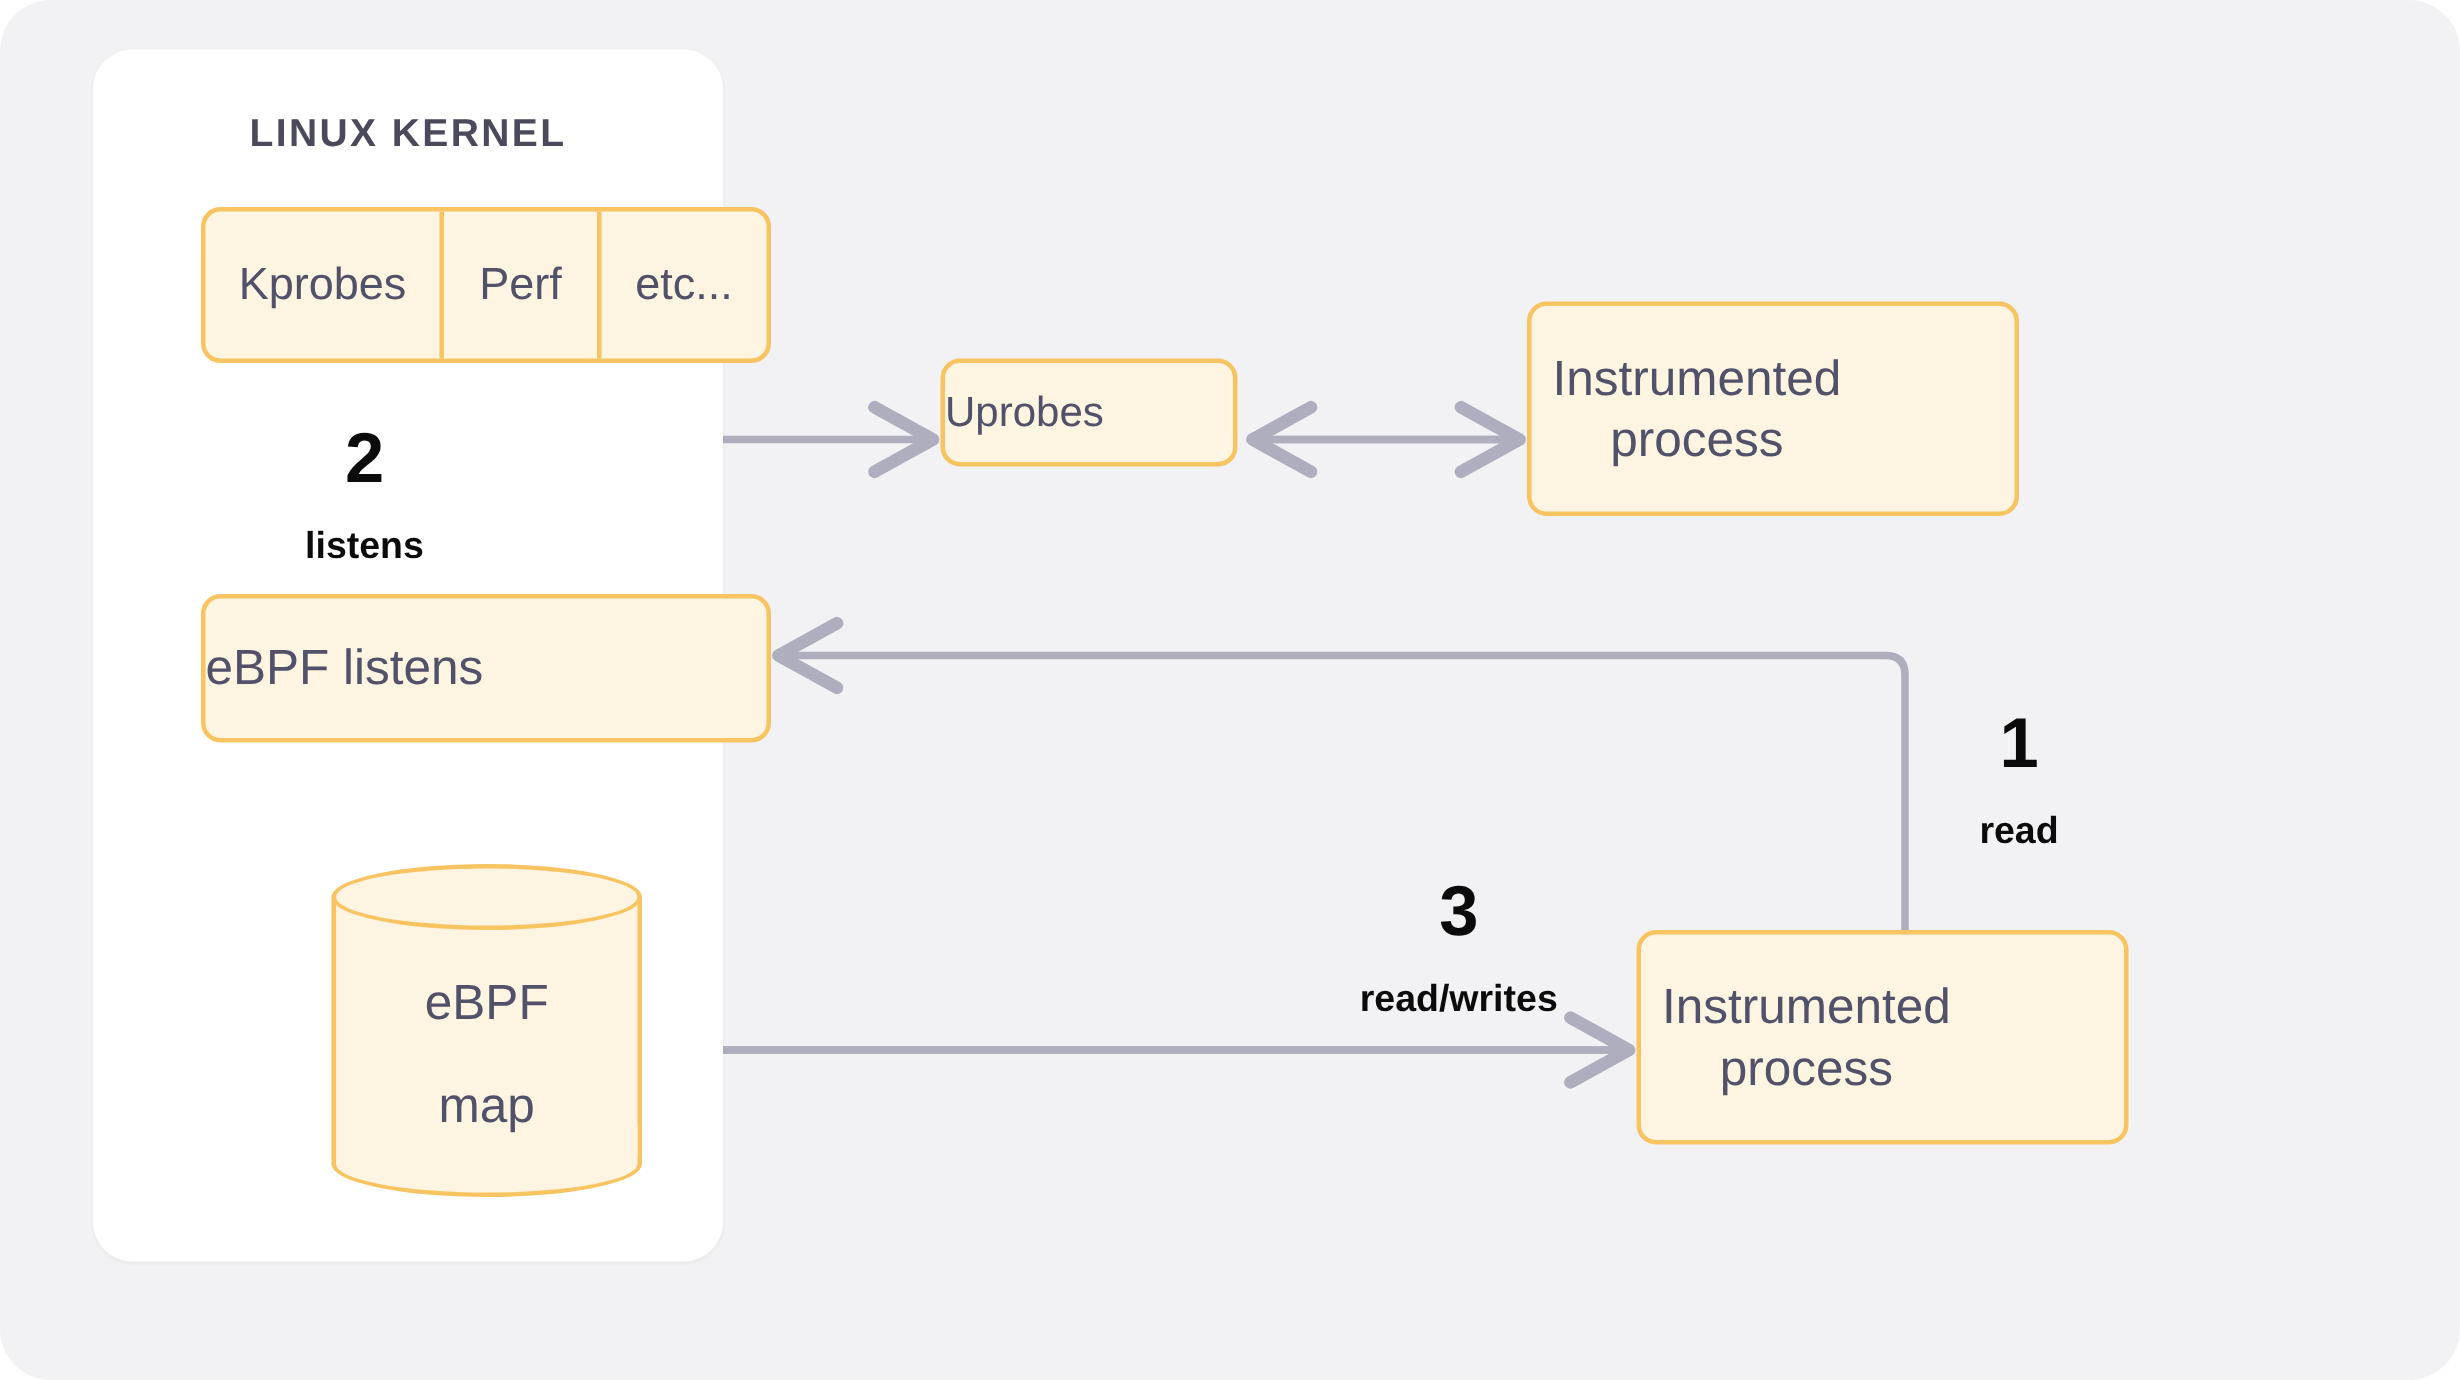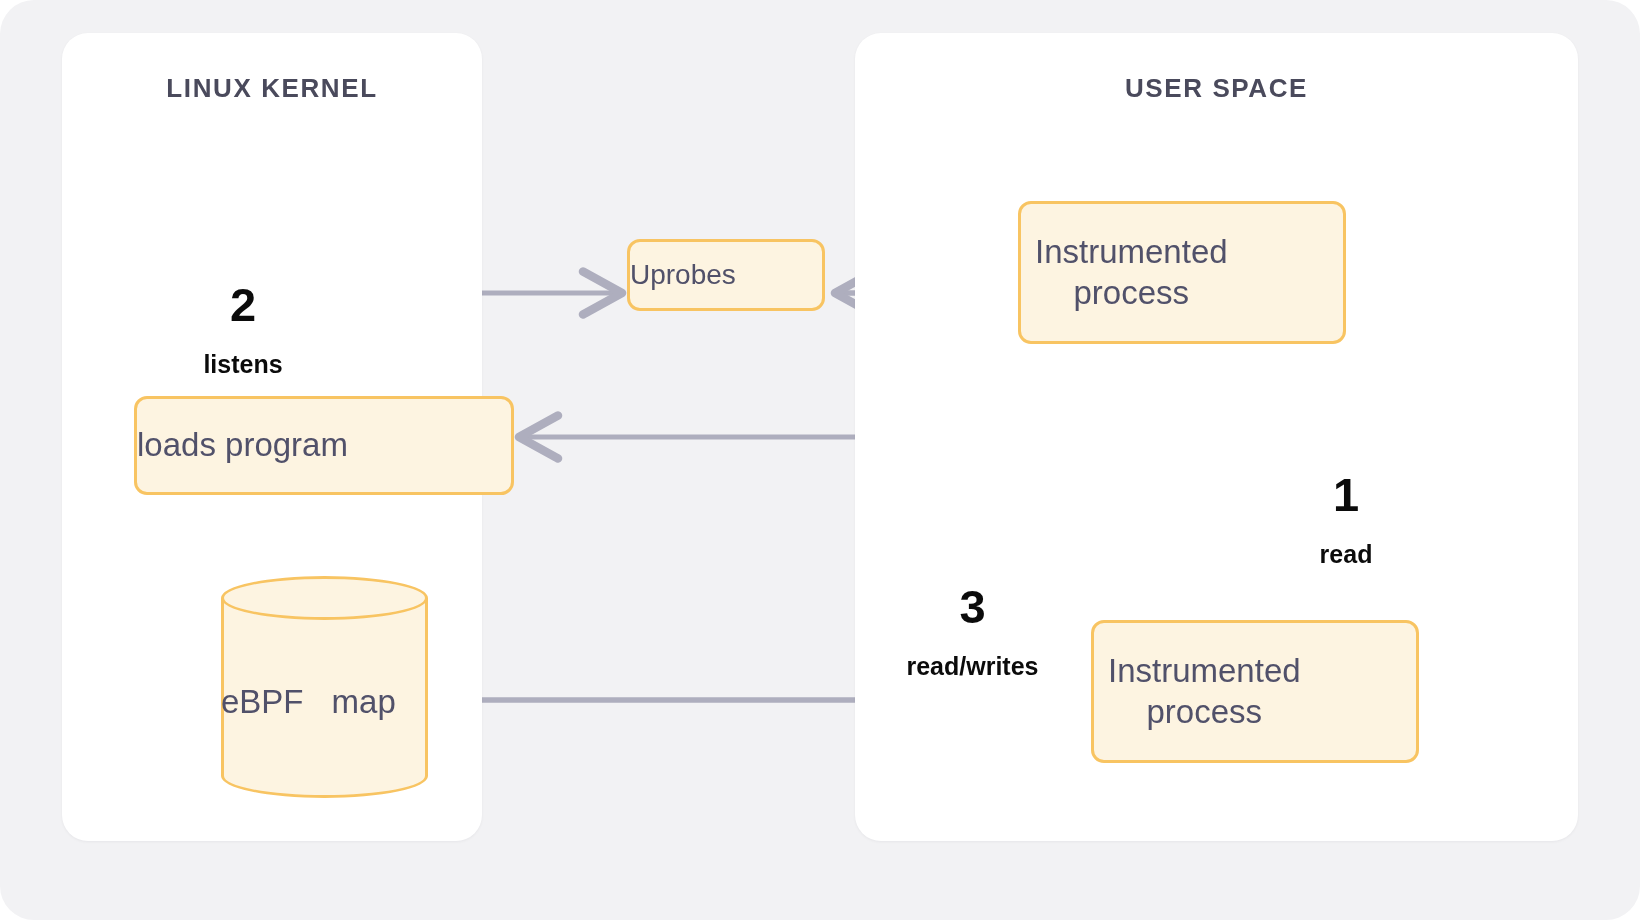--- a/index.html
+++ b/index.html
@@ -125,22 +125,22 @@
     position: absolute;
     left: 0; top: 0; width: 100%; height: 44px;
     background: #fdf4e1;
     border: 3px solid #f8c462;
     border-radius: 50%;
     box-sizing: border-box;
   }
   #node-ebpf-map .cyl-label {
     position: absolute;
     left: 0; top: 56px; width: 100%; height: 140px;
-    display: flex; 
-    align-items: center; 
+    display: flex; flex-direction: column;
+    align-items: center; justify-content: center;
     font-size: 33px;
     color: #51516a;
     line-height: 1.25;
     z-index: 3;
     gap: 28px;
   }
 
   
   .step {
     position: absolute;
@@ -192,26 +192,28 @@
 
       <path d="M325,501 L325,574" marker-end="url(#ah)"></path>
       <path d="M325,574 L325,501" marker-end="url(#ah)"></path>
     </g>
   </svg>
 
   <div class="panel" id="panel-kernel">
     <div class="panel-title">LINUX KERNEL</div>
   </div>
 
-  <div class="panel" id="panel-user">
-    <div class="panel-title">USER SPACE</div>
-  </div>
-
-
-  <div class="node" id="node-ebpf-program">loads program</div>
+
+  <div id="probes-bar">
+    <div class="seg" id="seg-kprobes">Kprobes</div>
+    <div class="seg" id="seg-perf">Perf</div>
+    <div class="seg" id="seg-etc">etc...</div>
+  </div>
+
+  <div class="node" id="node-ebpf-program">eBPF listens</div>
 
   <div id="node-ebpf-map">
     <div class="cyl-body"></div>
     <div class="cyl-bottom"></div>
     <div class="cyl-bottom-mask"></div>
     <div class="cyl-top"></div>
     <div class="cyl-label">
       <span>eBPF</span>
       <span>map</span>
     </div>

